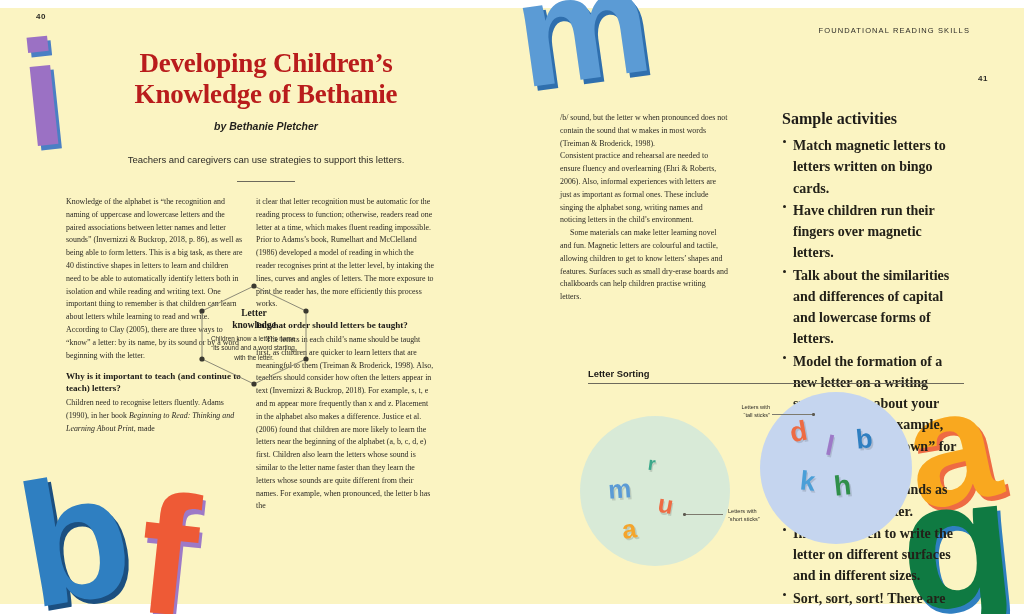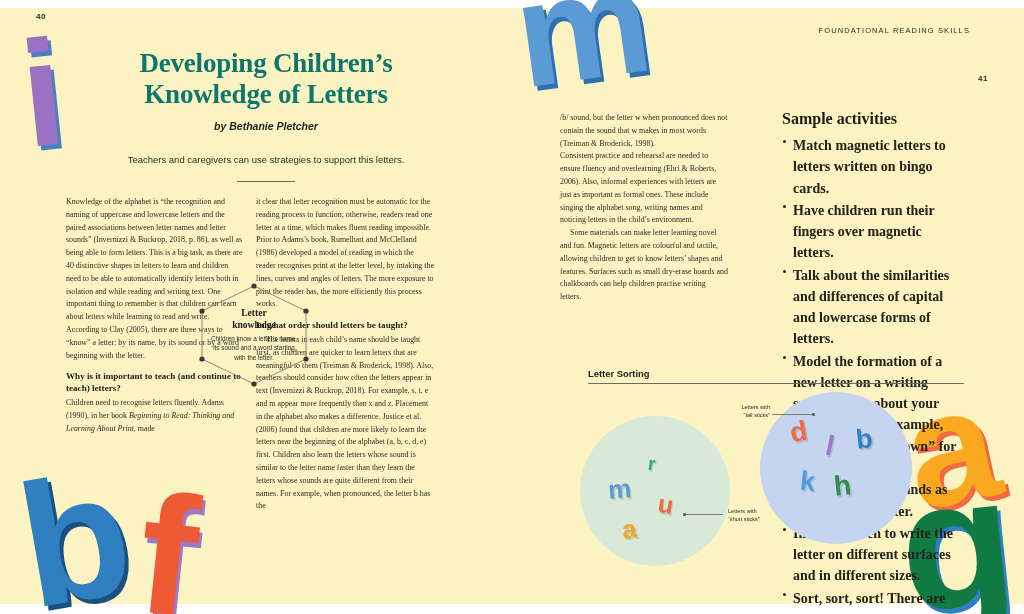--- a/index.html
+++ b/index.html
@@ -43,21 +43,21 @@
 
   
   .titleblock{
     position:absolute;left:96px;top:48px;width:340px;text-align:center;
   }
   .title{
     font-family:"Liberation Serif", serif;
     font-weight:bold;
     font-size:27px;
     line-height:1.16;
-    color:#0f766e;
+    color:#b91c1c;
     letter-spacing:-0.2px;
     margin:0;
   }
   .byline{
     font-family:"Liberation Sans", sans-serif;
     font-weight:bold;
     font-size:10.5px;
     color:#211f1c;
     margin-top:9px;
     font-style:italic;
@@ -227,21 +227,21 @@
       <span class="bigletter" style="left: 900px; top: 452px; font-size: 185px; color: rgb(15, 122, 66); transform: rotate(-6deg); text-shadow: rgb(47, 127, 193) 3px 5px 0px;">g</span>
     </div>
 
   <div class="folio left">40</div>
   <div class="runhead">FOUNDATIONAL READING SKILLS</div>
   <div class="folio right">41</div>
 
   <div class="titleblock">
     <h1 class="title">
       <span>Developing Children’s</span><br>
-      <span>Knowledge of Letters</span>
+      <span>Knowledge of Bethanie</span>
     </h1>
     <div class="byline">by Bethanie Pletcher</div>
     <div class="deck">
       <br>
       <span>Teachers and caregivers can use strategies to support this letters.</span>
     </div>
     <div class="title-rule"></div>
   </div>
 
   <div class="col" id="col1">

